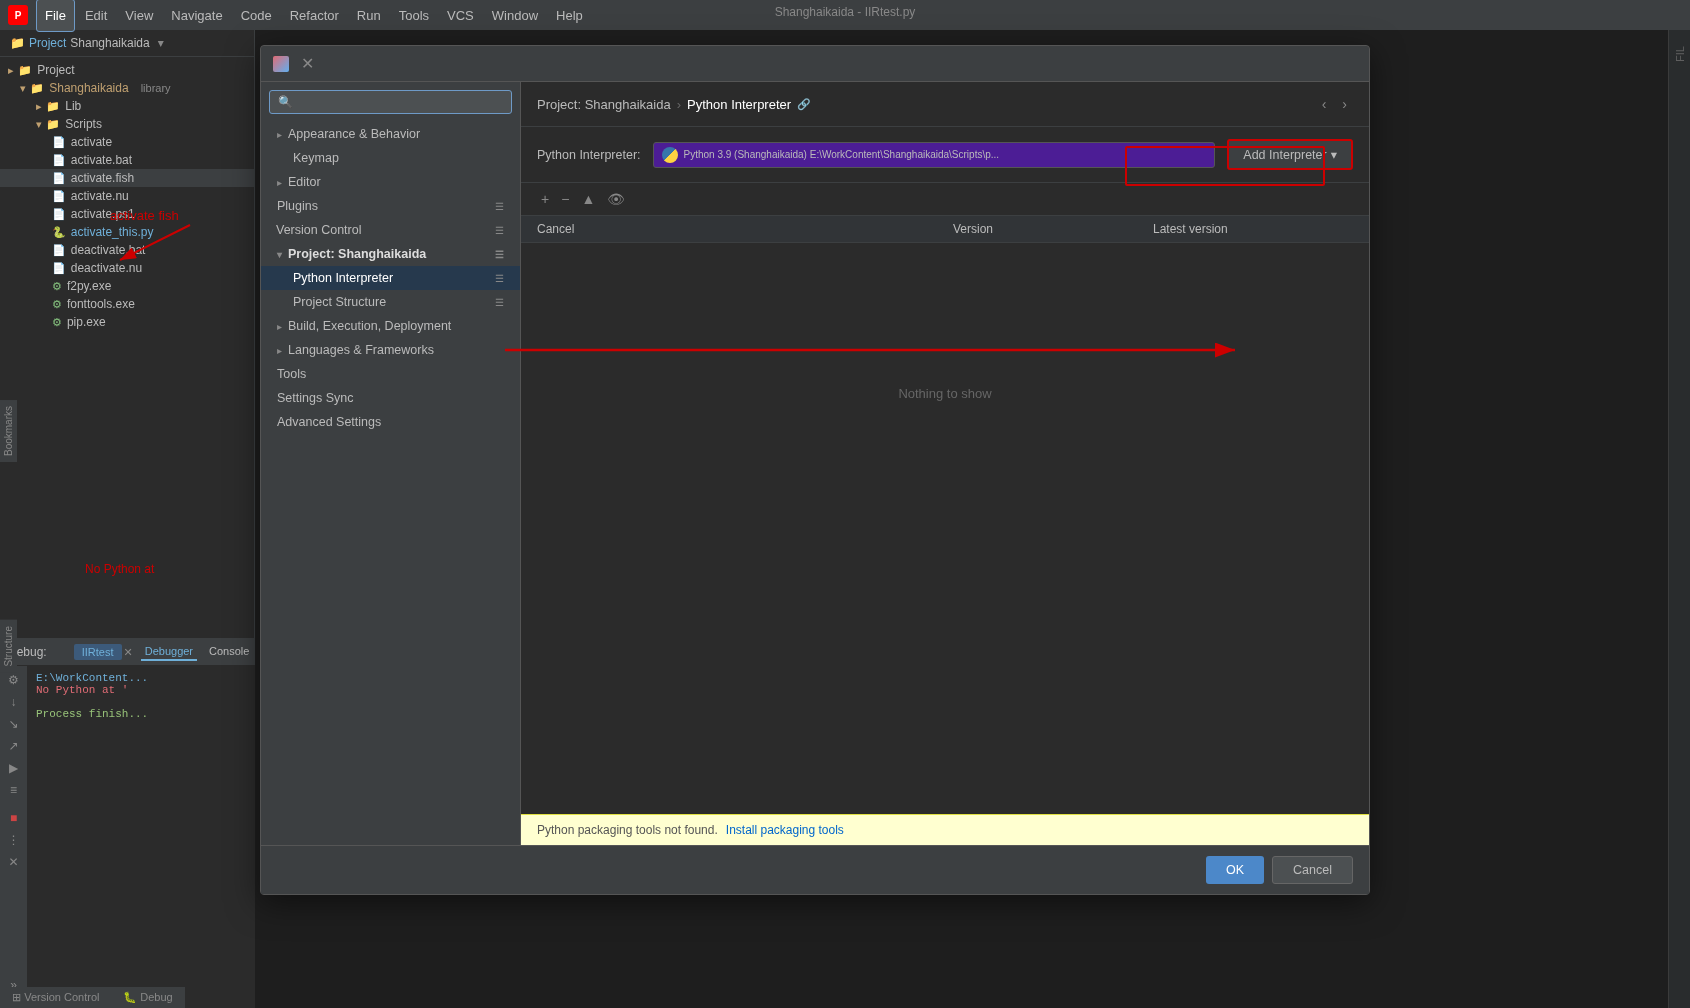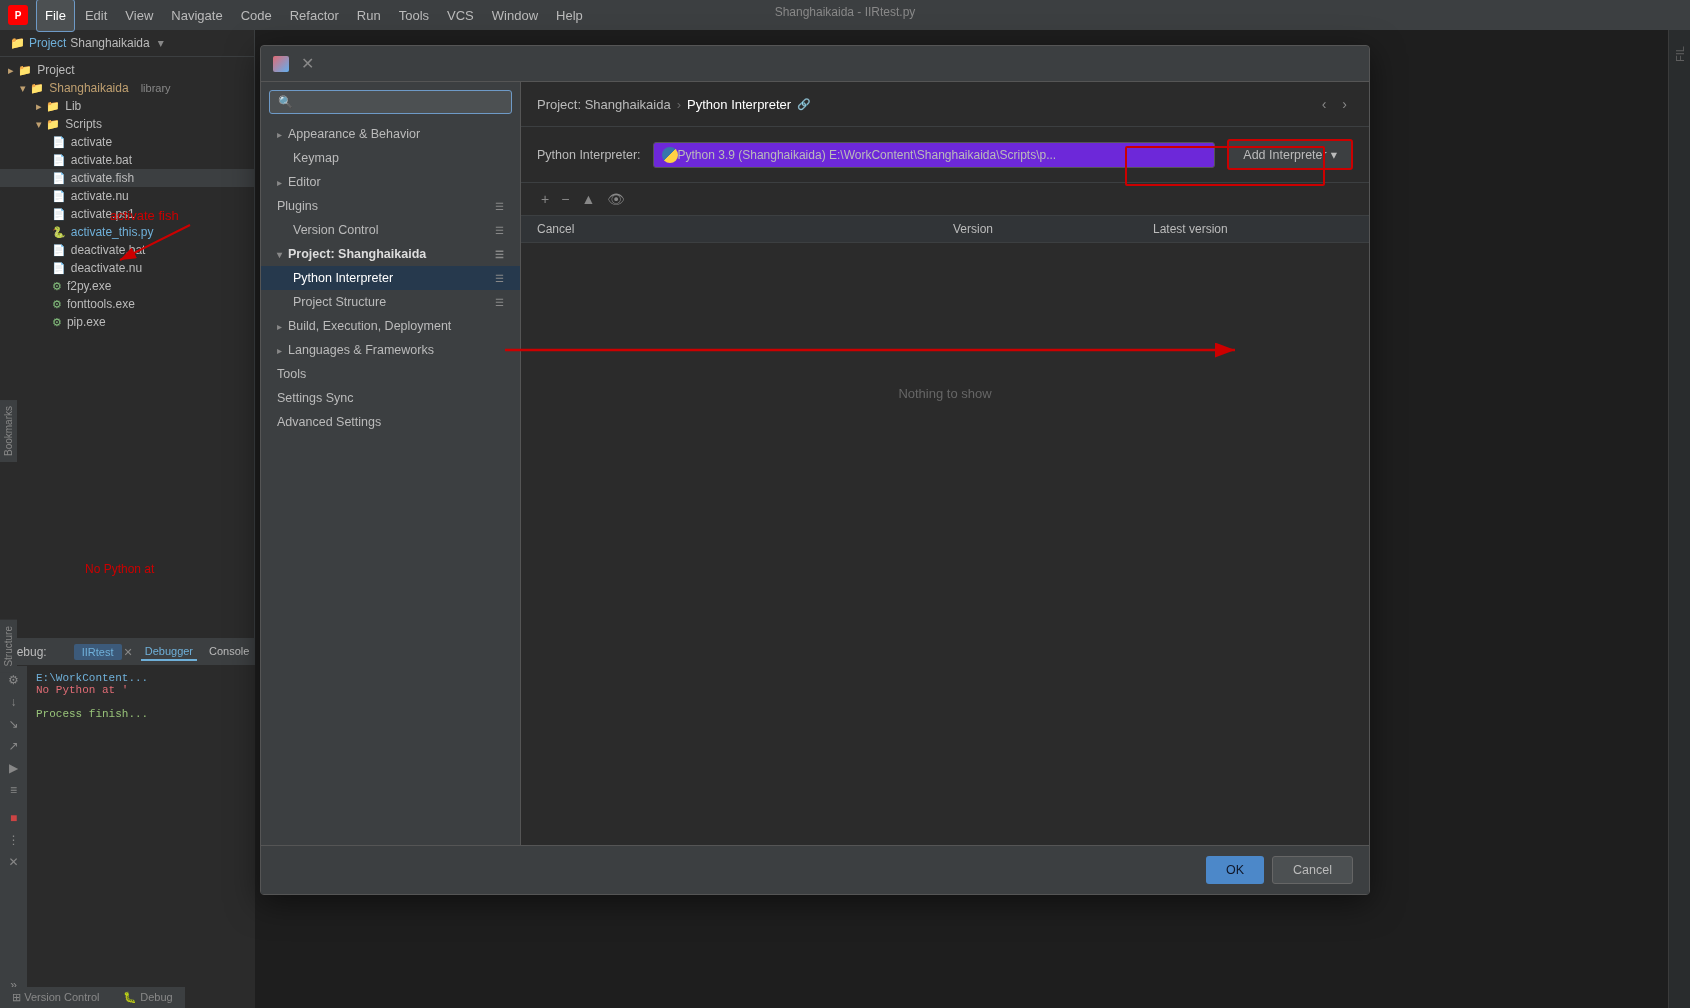--- a/index.html
+++ b/index.html
@@ -275,28 +275,29 @@
       border-bottom: 1px solid #3c3f41;
       gap: 12px;
     }
     .interpreter-label {
       color: #bbbbbb;
       font-size: 12.5px;
       white-space: nowrap;
     }
     .interpreter-dropdown {
       flex: 1;
-      background: #6d28d9;
+      background: #4c1d95;
       border: 1px solid #555;
       border-radius: 3px;
       padding: 4px 8px;
       color: #bbbbbb;
-      font-size: 12px;
-      display: flex;
-      align-items: center;
+      font-size: 10px;
+      display: flex;
+      align-items: center;
+      gap: 6px;
       cursor: pointer;
     }
     .python-icon {
       width: 16px; height: 16px;
       background: linear-gradient(135deg, #3776ab 50%, #ffd343 50%);
       border-radius: 50%;
       flex-shrink: 0;
     }
     .add-interpreter-btn {
       background: #3c3f41;
@@ -381,21 +382,21 @@
       gap: 8px;
     }
     .footer-btn {
       padding: 6px 20px;
       border-radius: 3px;
       cursor: pointer;
       font-size: 12.5px;
     }
     .footer-btn-primary {
       background: #4c88c9;
-      color: #0f172a;
+      color: #ffffff;
       border: none;
     }
     .footer-btn-secondary {
       background: #4c5052;
       color: #bbbbbb;
       border: 1px solid #666;
     }
 
     
     ::-webkit-scrollbar { width: 8px; height: 8px; }
@@ -612,21 +613,21 @@
         <div class="settings-item">
           <span class="expand-icon">▸</span>
           <span>Editor</span>
         </div>
         
         <div class="settings-item" style="padding-left:16px;">
           <span>Plugins</span>
           <span style="margin-left:auto; color:#888; font-size:10px;">☰</span>
         </div>
         
-        <div class="settings-item" style="padding-left:32px;">
+        <div class="settings-item" style="padding-left:15px;">
           <span>Version Control</span>
           <span style="margin-left:auto; color:#888; font-size:10px;">☰</span>
         </div>
         
         <div class="settings-item bold">
           <span class="expand-icon">▾</span>
           <span>Project: Shanghaikaida</span>
           <span style="margin-left:auto; color:#888; font-size:10px;">☰</span>
         </div>
         
@@ -700,20 +701,24 @@
         <div class="table-header">
           <span class="col-package">Cancel</span>
           <span class="col-version">Version</span>
           <span class="col-latest">Latest version</span>
         </div>
 
         <div class="package-table">
           <div class="table-empty">Nothing to show</div>
         </div>
 
+        <div class="status-bar">
+          <span>Python packaging tools not found.</span>
+          <a class="install-link" href="#">Install packaging tools</a>
+        </div>
       </div>
     </div>
 
     <div class="dialog-footer">
       <button class="footer-btn footer-btn-primary">OK</button>
       <button class="footer-btn footer-btn-secondary">Cancel</button>
     </div>
   </div>
 
   <svg style="position:absolute; top:280px; left:240px; width:780px; height:80px; pointer-events:none; z-index:400;">

